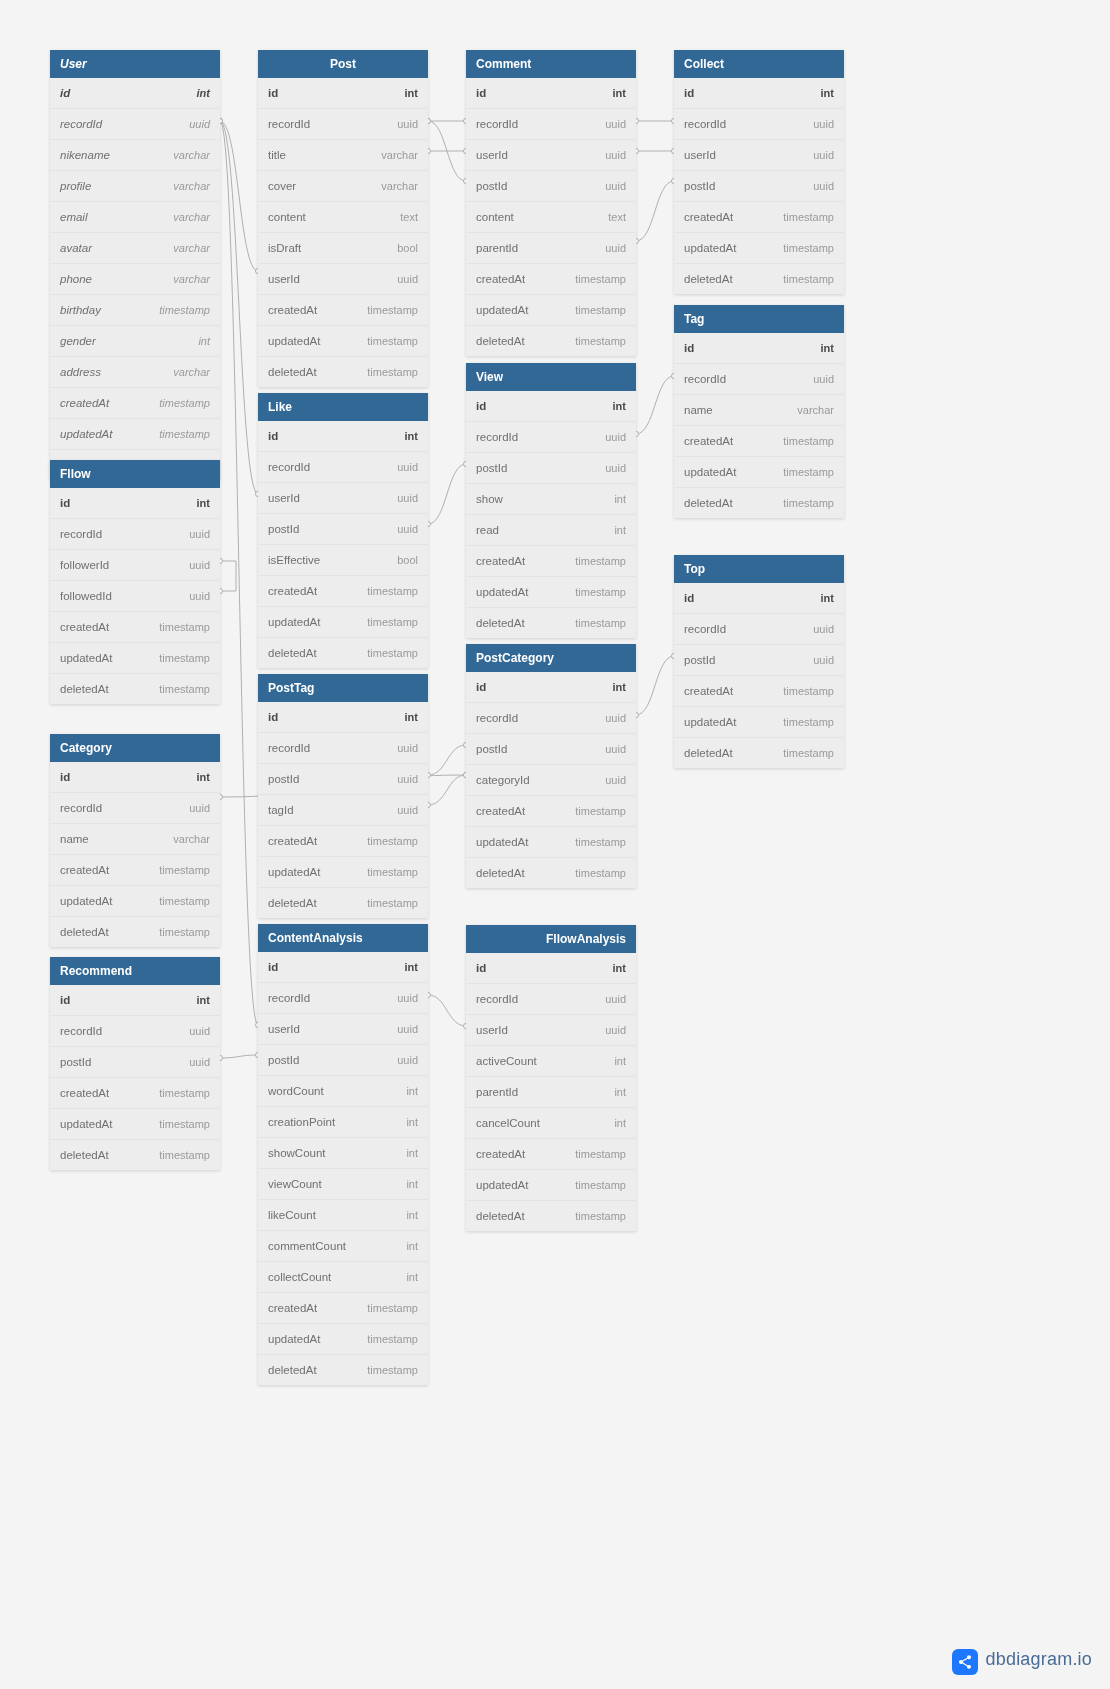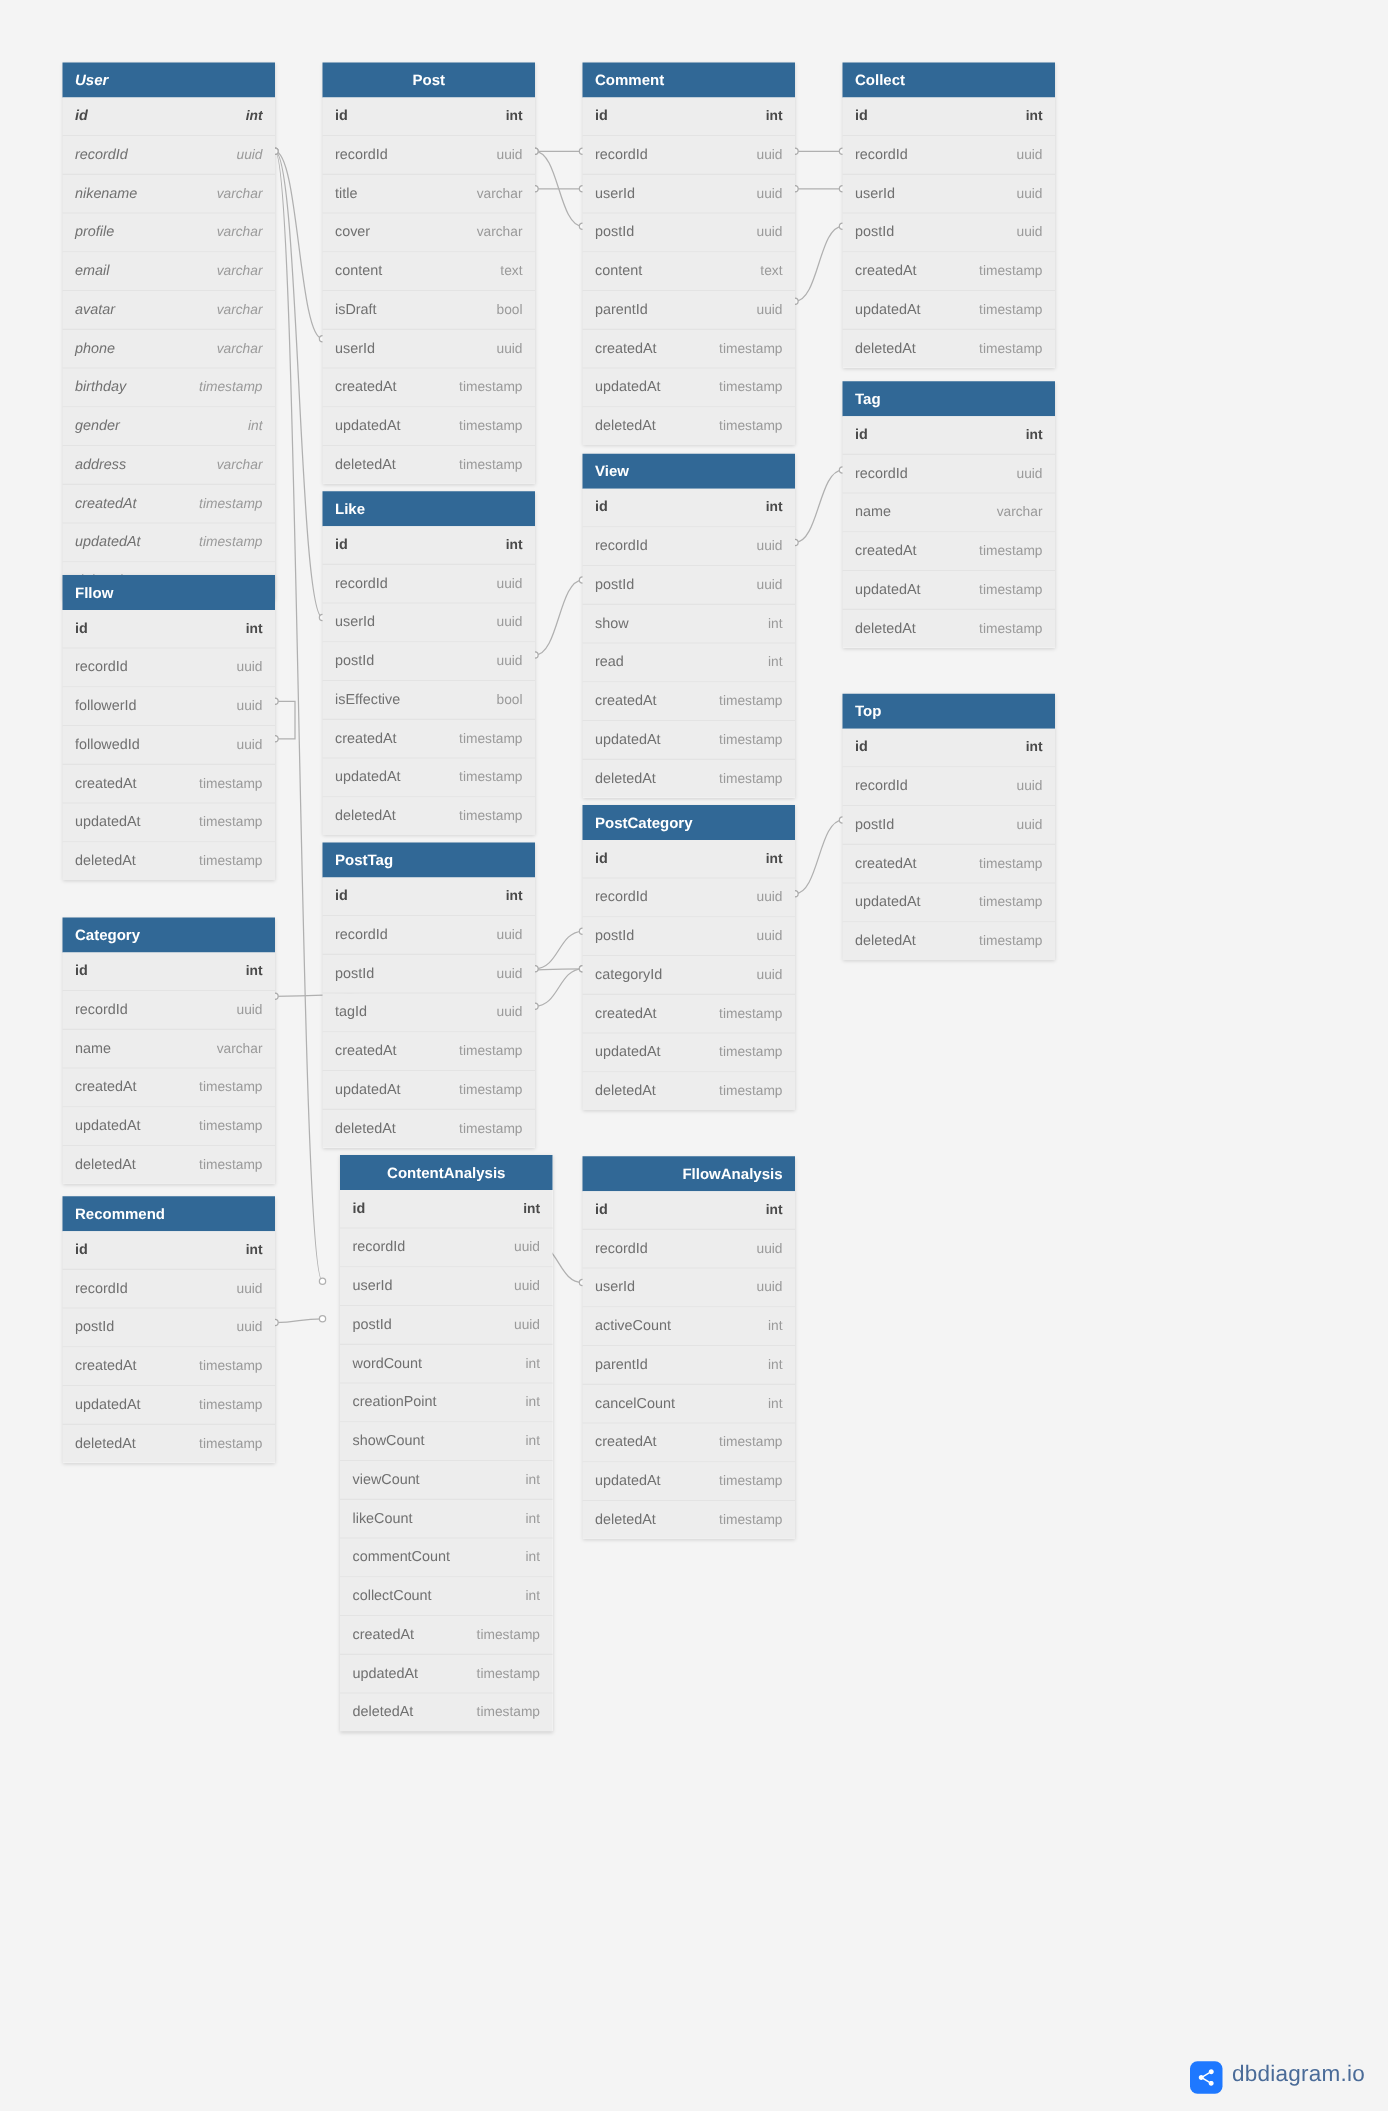--- a/index.html
+++ b/index.html
@@ -369,21 +369,21 @@
       </div>
       <div class="row">
         <span>updatedAt</span>
         <span class="typ">timestamp</span>
       </div>
       <div class="row">
         <span>deletedAt</span>
         <span class="typ">timestamp</span>
       </div>
     </div>
-    <div class="tbl" style="left: 272px; top: 924px; text-align: center;">
+    <div class="tbl" style="left: 258px; top: 924px;">
       <div class="hdr">ContentAnalysis</div>
       <div class="row first">
         <span>id</span>
         <span class="typ">int</span>
       </div>
       <div class="row">
         <span>recordId</span>
         <span class="typ">uuid</span>
       </div>
       <div class="row">

